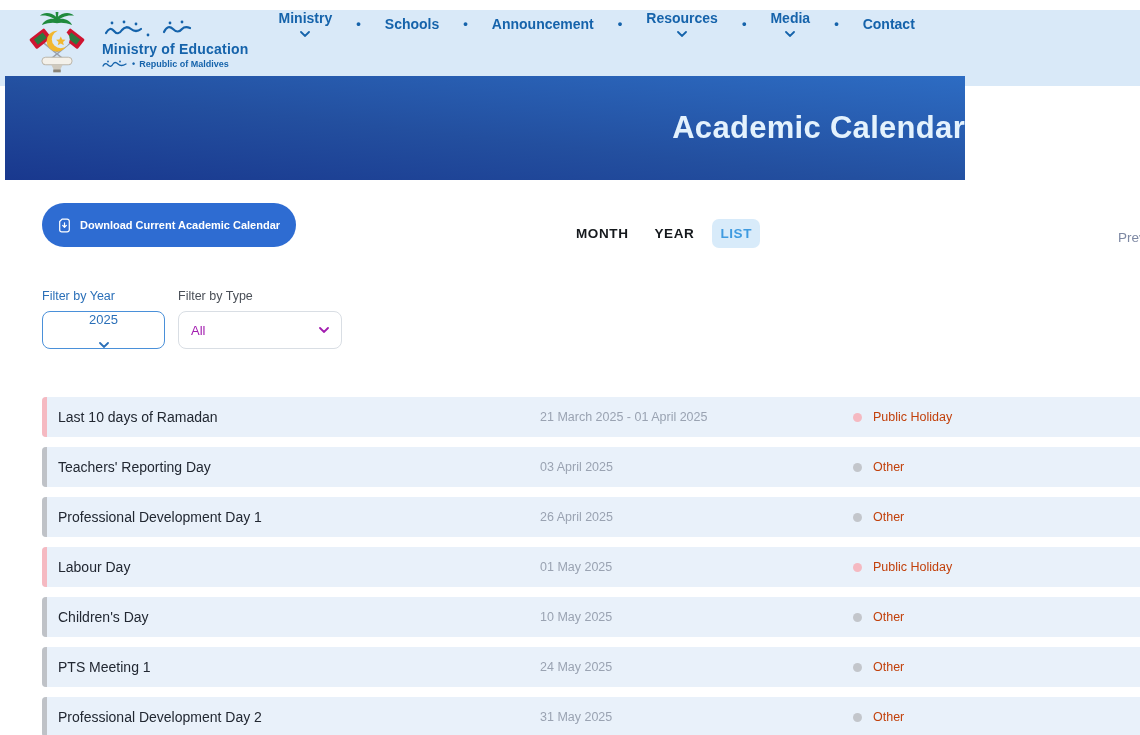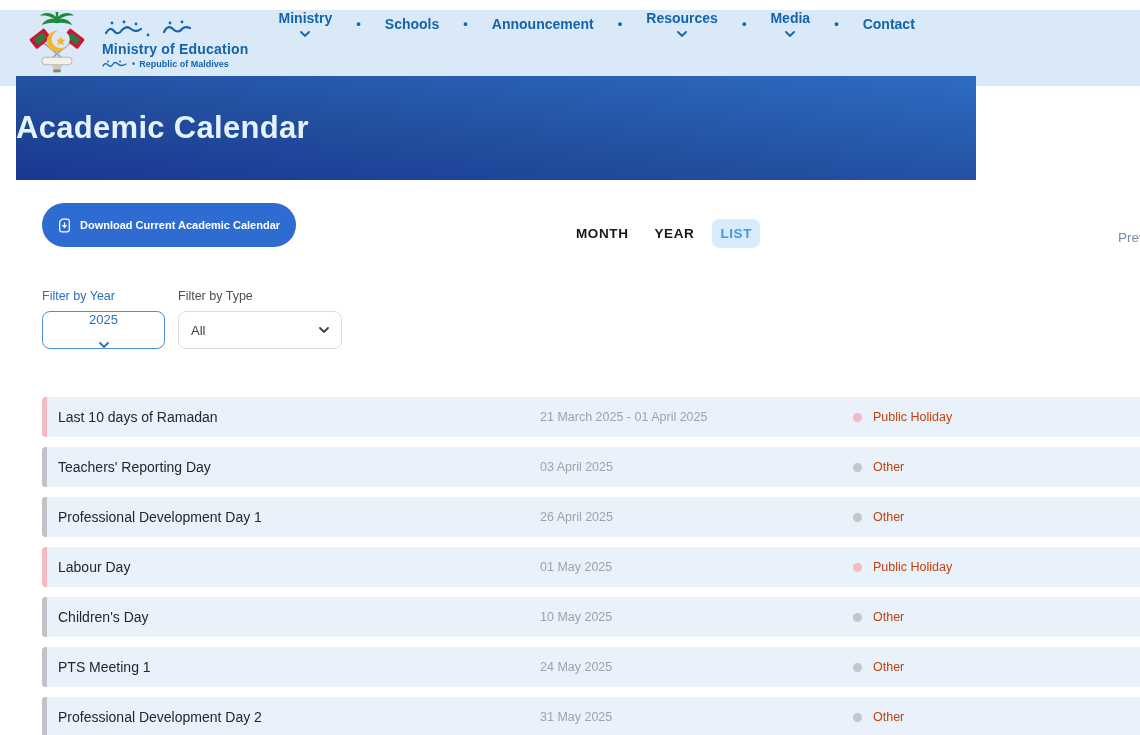--- a/index.html
+++ b/index.html
@@ -19,23 +19,23 @@
                   font-size:9px; font-weight:bold; }
   .thaana-small { width:26px; height:9px; }
   .nav { display:flex; align-items:center; margin-left:30px; gap:24px; }
   .nav a { display:flex; align-items:center; gap:5px; text-decoration:none;
            color:#1563ab; font-size:14px; font-weight:bold; cursor:pointer;flex-direction:column; }
   .nav .sep { color:#1563ab; font-size:13px; font-weight:bold; }
   .chev { width:10px; height:6px; }
   .chev path { stroke:#1563ab; stroke-width:1.8; fill:none; stroke-linecap:round; }
 
   
-  .hero { position:absolute; top:76px; left:16px; width:960px; height:104px;
+  .hero { position:absolute; top:76px; left:5px; width:960px; height:104px;
           background:linear-gradient(to top right,#19388e 0%,#234f9f 45%,#2d6cc3 100%);
-          display:flex; align-items:center; justify-content:flex-start; }
+          display:flex; align-items:center; justify-content:flex-end; }
   .hero h1 { color:#e4f2fd; font-size:31px; font-weight:bold; letter-spacing:.3px; }
 
   
   .dl-btn { position:absolute; left:42px; display:flex; align-items:center; gap:9px;
             background:#2e6cd2; color:#fff; border:none; border-radius:999px;
             cursor:pointer; font-family:inherit; font-weight:bold; }
   .dl-btn.small { top:203px; height:44px; padding:0 16px; font-size:11px; }
   .dl-btn.large { top:240px; height:32px; padding:0 18px; font-size:12.5px; }
   .dl-icon { width:13px; height:15px; }
   .dl-icon path { stroke:#fff; stroke-width:1.5; fill:none;
@@ -54,21 +54,21 @@
   
   .filters { position:absolute; top:289px; left:42px; display:flex; gap:13px; }
   .filter { display:flex; flex-direction:column; gap:8px; }
   .filter-label { font-size:12.5px; }
   .filter-label.year { color:#2a6fb8; }
   .filter-label.type { color:#4a4f57; }
   .select { display:flex; align-items:center; justify-content:space-between;
             height:38px; border-radius:8px; padding:0 12px; background:#fff;
             cursor:pointer; font-size:13px; }
   .select.year { width:123px; border:1.5px solid #4a90d9; color:#2a6fb8;flex-direction:column; }
-  .select.type { width:164px; border:1px solid #d9dee4; color:#404040; }
+  .select.type { width:164px; border:1px solid #d9dee4; color:#a21caf; }
   .select .chev path { stroke:currentColor; }
 
   
   .events { position:absolute; top:397px; left:42px; width:1200px; list-style:none; }
   .event { position:relative; height:40px; margin-bottom:10px; background:#e9f1fa;
            border-radius:4px; cursor:pointer; }
   .event .bar { position:absolute; left:0; top:0; width:5px; height:40px;
                 border-radius:4px 0 0 4px; }
   .event.holiday .bar { background:#f5b9c1; }
   .event.other   .bar { background:#bfc2c7; }

